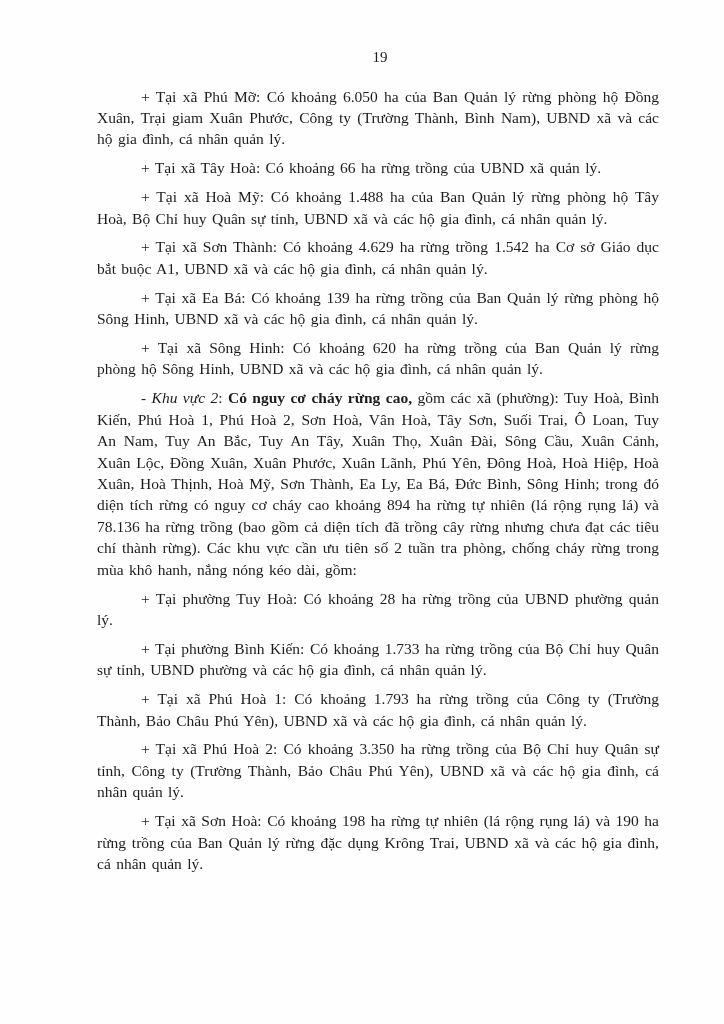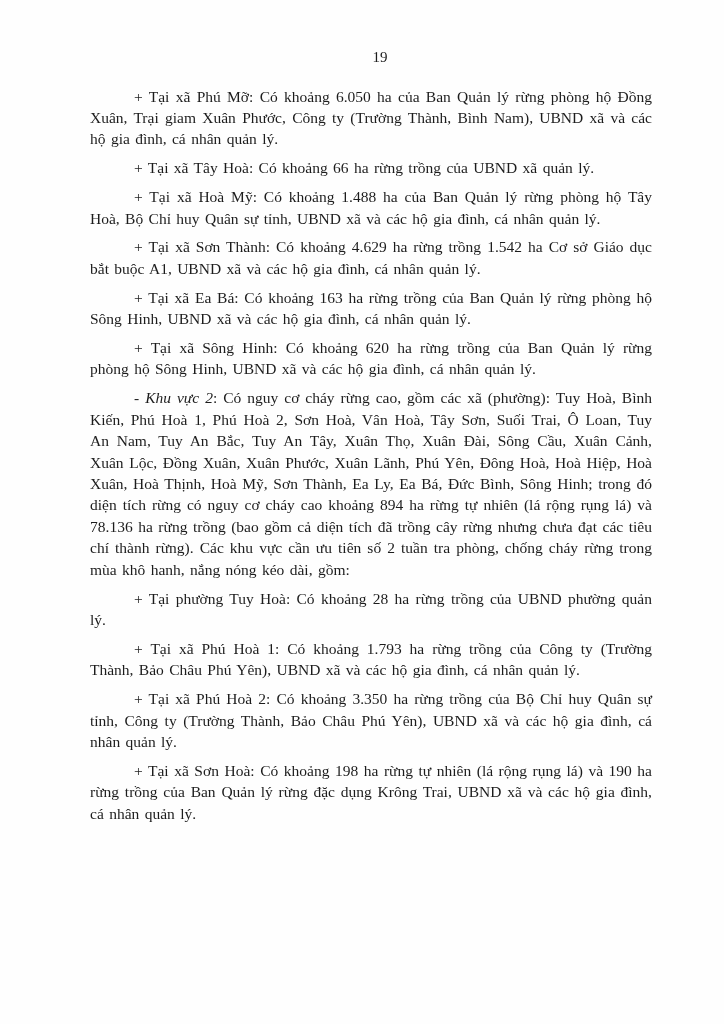--- a/index.html
+++ b/index.html
@@ -24,45 +24,46 @@
     position: absolute;
     top: 47px;
     left: 100px;
     width: 560px;
     text-align: center;
     font-size: 15px;
   }
   .page-body {
     position: absolute;
     top: 78px;
-    left: 90px;
+    left: 97px;
     width: 562px;
   }
   .para {
     margin: 0;
     padding: 0;
     margin-top: 7.5px;
     text-align: justify;
     text-indent: 44px;
     word-spacing: 1.5px;
   }
-  .para span.b { font-weight: normal; }
+  .para span.b { font-weight: bold; }
   .para span.i { font-style: italic; margin-top: 20px; }
 </style>
 </head>
 <body>
 
 <div class="page">
   <div class="page-number">19</div>
   <div class="page-body">
       <p class="para"><span class="">+ Tại xã Phú Mỡ: Có khoảng 6.050 ha của Ban Quản lý rừng phòng hộ Đồng Xuân, Trại giam Xuân Phước, Công ty (Trường Thành, Bình Nam), UBND xã và các hộ gia đình, cá nhân quản lý.</span></p>
       <p class="para"><span class="">+ Tại xã Tây Hoà: Có khoảng 66 ha rừng trồng của UBND xã quản lý.</span></p>
       <p class="para"><span class="">+ Tại xã Hoà Mỹ: Có khoảng 1.488 ha của Ban Quản lý rừng phòng hộ Tây Hoà, Bộ Chỉ huy Quân sự tỉnh, UBND xã và các hộ gia đình, cá nhân quản lý.</span></p>
       <p class="para"><span class="">+ Tại xã Sơn Thành: Có khoảng 4.629 ha rừng trồng 1.542 ha Cơ sở Giáo dục bắt buộc A1, UBND xã và các hộ gia đình, cá nhân quản lý.</span></p>
-      <p class="para"><span class="">+ Tại xã Ea Bá: Có khoảng 163 ha rừng trồng của Ban Quản lý rừng phòng hộ Sông Hinh, UBND xã và các hộ gia đình, cá nhân quản lý.</span></p>
+      <p class="para"><span class="">+ Tại xã Ea Bá: Có khoảng 139 ha rừng trồng của Ban Quản lý rừng phòng hộ Sông Hinh, UBND xã và các hộ gia đình, cá nhân quản lý.</span></p>
       <p class="para"><span class="">+ Tại xã Sông Hinh: Có khoảng 620 ha rừng trồng của Ban Quản lý rừng phòng hộ Sông Hinh, UBND xã và các hộ gia đình, cá nhân quản lý.</span></p>
       <p class="para"><span class="i">- Khu vực 2</span><span class="">: </span><span class="b ">Có nguy cơ cháy rừng cao,</span><span class=""> gồm các xã (phường): Tuy Hoà, Bình Kiến, Phú Hoà 1, Phú Hoà 2, Sơn Hoà, Vân Hoà, Tây Sơn, Suối Trai, Ô Loan, Tuy An Nam, Tuy An Bắc, Tuy An Tây, Xuân Thọ, Xuân Đài, Sông Cầu, Xuân Cảnh, Xuân Lộc, Đồng Xuân, Xuân Phước, Xuân Lãnh, Phú Yên, Đông Hoà, Hoà Hiệp, Hoà Xuân, Hoà Thịnh, Hoà Mỹ, Sơn Thành, Ea Ly, Ea Bá, Đức Bình, Sông Hinh; trong đó diện tích rừng có nguy cơ cháy cao khoảng 894 ha rừng tự nhiên (lá rộng rụng lá) và 78.136 ha rừng trồng (bao gồm cả diện tích đã trồng cây rừng nhưng chưa đạt các tiêu chí thành rừng). Các khu vực cần ưu tiên số 2 tuần tra phòng, chống cháy rừng trong mùa khô hanh, nắng nóng kéo dài, gồm:</span></p>
       <p class="para"><span class="">+ Tại phường Tuy Hoà: Có khoảng 28 ha rừng trồng của UBND phường quản lý.</span></p>
+      <p class="para"><span class="">+ Tại phường Bình Kiến: Có khoảng 1.733 ha rừng trồng của Bộ Chỉ huy Quân sự tỉnh, UBND phường và các hộ gia đình, cá nhân quản lý.</span></p>
       <p class="para"><span class="">+ Tại xã Phú Hoà 1: Có khoảng 1.793 ha rừng trồng của Công ty (Trường Thành, Bảo Châu Phú Yên), UBND xã và các hộ gia đình, cá nhân quản lý.</span></p>
       <p class="para"><span class="">+ Tại xã Phú Hoà 2: Có khoảng 3.350 ha rừng trồng của Bộ Chỉ huy Quân sự tỉnh, Công ty (Trường Thành, Bảo Châu Phú Yên), UBND xã và các hộ gia đình, cá nhân quản lý.</span></p>
       <p class="para"><span class="">+ Tại xã Sơn Hoà: Có khoảng 198 ha rừng tự nhiên (lá rộng rụng lá) và 190 ha rừng trồng của Ban Quản lý rừng đặc dụng Krông Trai, UBND xã và các hộ gia đình, cá nhân quản lý.</span></p>
     </div>
 </div>
 
 </body></html>

